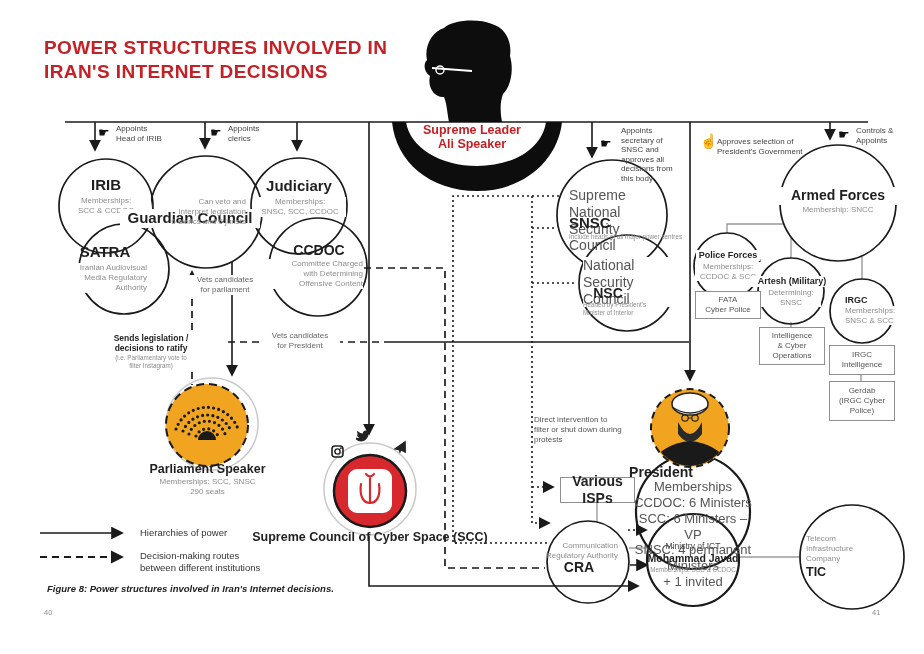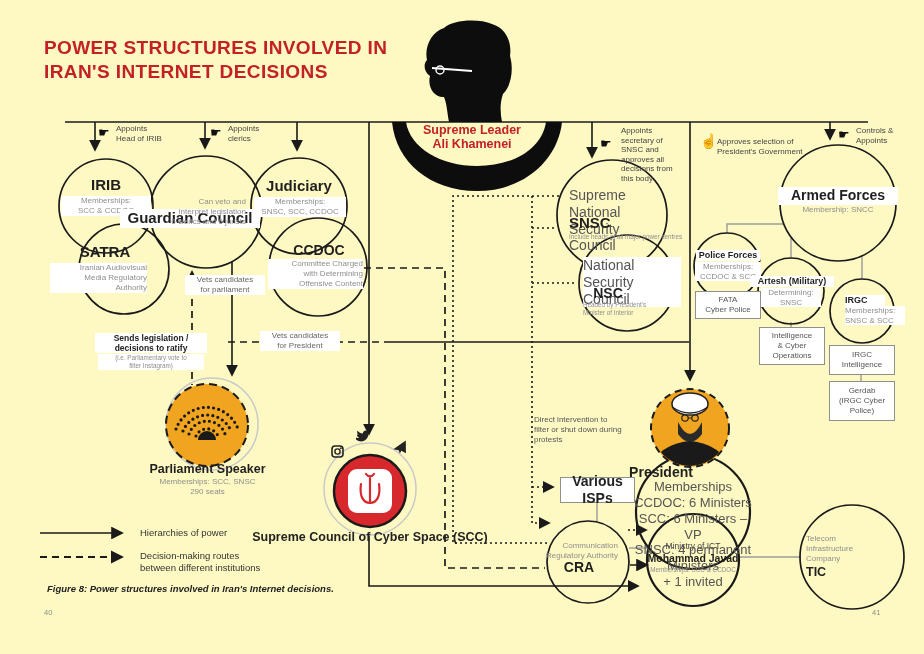--- a/index.html
+++ b/index.html
@@ -1,20 +1,20 @@
 <!DOCTYPE html>
 <html style="--accent: #c42127; --orange: #f0a41f; --sccred: #d7282e;"><head>
 <meta charset="utf-8">
 <style>
   :root{
     --accent:#c42127; --orange:#f0a41f; --sccred:#d7282e;
   }
   html,body{margin:0;padding:0;background:#e9e9e9;}
   #stage{
-    position:relative;width:924px;height:654px;background:#fef9c3;
+    position:relative;width:924px;height:654px;background:#ffffff;
     font-family:"Liberation Sans",sans-serif;overflow:hidden;
   }
   #lines{position:absolute;left:0;top:0;z-index:1;}
   .lbl{position:absolute;white-space:pre-line;z-index:3;color:#1f1f1f;line-height:1.25;}
   .c{text-align:center;} .r{text-align:right;}
   .b{font-weight:bold;}
   .g{color:#8e8e8e;} .d{color:#555555;} .e{color:#444444;}
   .wbg{background:#ffffff;}
   .red{color:var(--accent);}
   .t19{font-size:19px;letter-spacing:.4px;line-height:1.28;}
@@ -167,21 +167,21 @@
     <path d="M392,122 C396,162 430,191 477,191 C524,191 558,160 562,122 L546,122 C542,149 513,166 477,166 C441,166 410,148 406,122 Z" fill="#0d0d0d"></path>
     <path d="M449,122 C447,112 447,104 444,97 C435,98 427,88 430,76 C424,72 423,64 427,60 C424,46 432,32 444,28 C452,20 478,18 492,24 C506,28 512,42 510,56 C514,70 511,86 503,94 C500,102 500,112 502,122 Z" fill="#0d0d0d"></path>
     <path d="M432,68 L472,71" stroke="#ffffff" stroke-width="2" fill="none"></path>
     <circle cx="440" cy="70" r="4" stroke="#ffffff" stroke-width="1.4" fill="none"></circle>
   </g>
 </svg>
 
 <div class="lbl t19 b red" style="left:44px;top:36px;width:410px;">POWER STRUCTURES INVOLVED IN
 IRAN'S INTERNET DECISIONS</div>
 <div class="lbl t12 b red c" style="left:402px;top:123px;width:140px;line-height:1.15;">Supreme Leader
-Ali Khamenei</div>
+Ali Speaker</div>
 
 <span class="hand" style="left:98px;top:125px;">☛</span>
 <div class="lbl t8 e" style="left:116px;top:124px;width:70px;">Appoints
 Head of IRIB</div>
 <span class="hand" style="left:210px;top:125px;">☛</span>
 <div class="lbl t8 e" style="left:228px;top:124px;width:60px;">Appoints
 clerics</div>
 <span class="hand" style="left:600px;top:136px;">☛</span>
 <div class="lbl t8 e" style="left:621px;top:126px;width:60px;line-height:1.2;">Appoints
 secretary of

